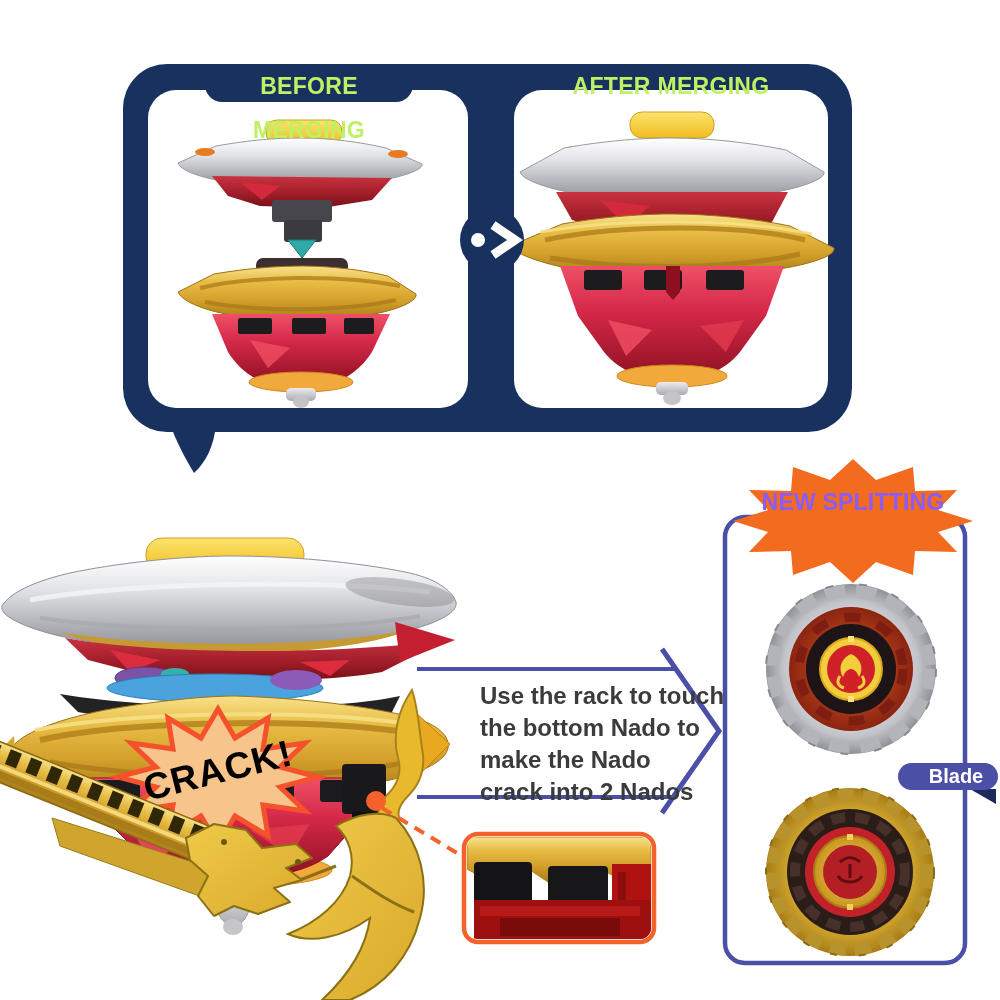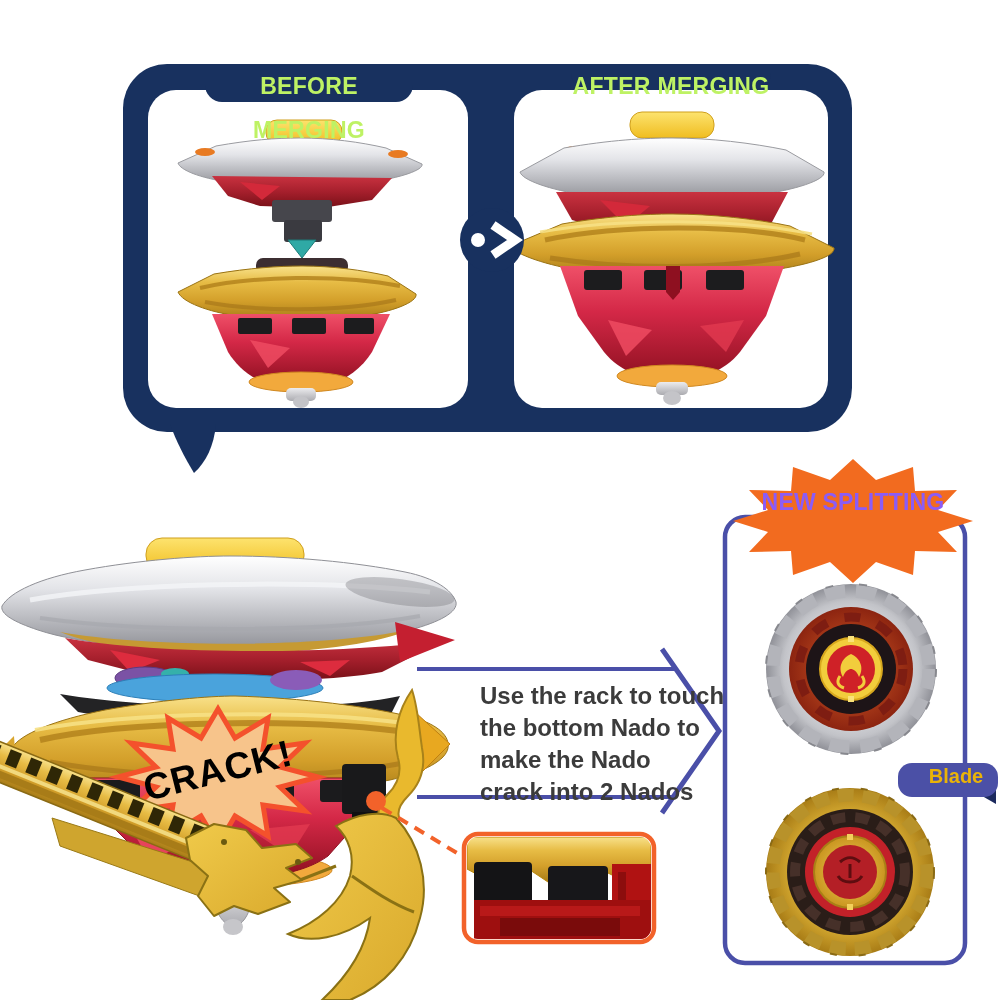--- a/index.html
+++ b/index.html
@@ -8,22 +8,22 @@
   .pill-label{position:absolute;background:#18315f;color:#bef264;font-weight:bold;
     font-size:23px;text-align:center;border-radius:0 0 17px 17px;letter-spacing:.3px;}
   #before-label{left:205px;top:64px;width:208px;height:38px;line-height:44px;}
   #after-label{left:571px;top:64px;width:200px;height:26px;line-height:44px;}
   .badge-text{position:absolute;left:752px;top:489px;width:202px;color:#8b5cf6;
     font-weight:bold;font-size:23px;line-height:27px;text-align:center;letter-spacing:.2px;}
   .crack-text{position:absolute;left:118px;top:750px;width:200px;text-align:center;
     font-size:37px;font-weight:800;color:#000;transform:rotate(-14deg);letter-spacing:1px;}
   .instruction{position:absolute;left:444px;top:680px;width:280px;font-size:24px;
     line-height:32px;font-weight:bold;color:#3b3b3b;white-space:pre-line;margin-left:36px;}
-  .blade-pill{position:absolute;left:898px;top:763px;width:100px;height:34px;background:#4b50a6;
-    border-radius:14px;color:#eab308;font-size:20px;font-weight:bold;line-height:27px;text-align:center;
+  .blade-pill{position:absolute;left:898px;top:763px;width:100px;height:27px;background:#4b50a6;
+    border-radius:14px;color:#ffffff;font-size:20px;font-weight:bold;line-height:27px;text-align:center;
     padding-left:16px;box-sizing:border-box;}
 </style>
 </head>
 <body>
 
 <div class="stage">
 
 <svg class="gfx" viewBox="0 0 1000 1000">
   <defs>
     <linearGradient id="gChrome" x1="0" y1="0" x2="0" y2="1">

